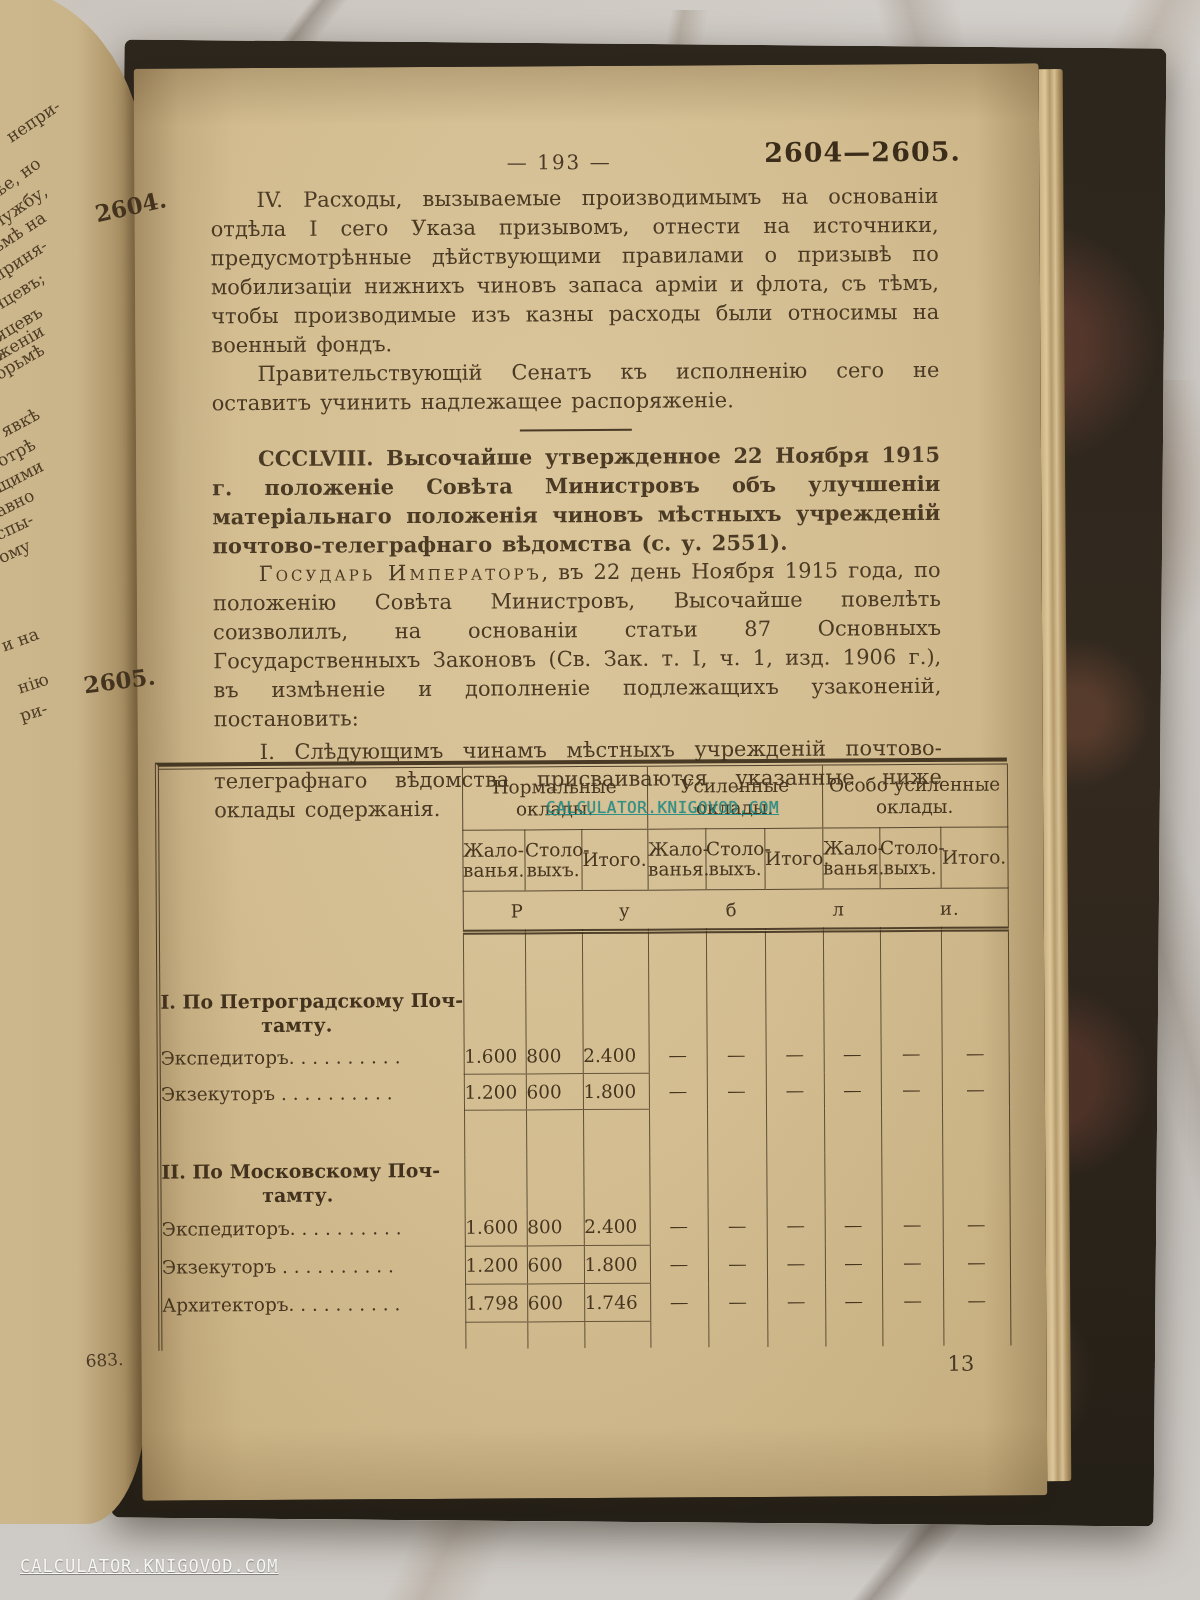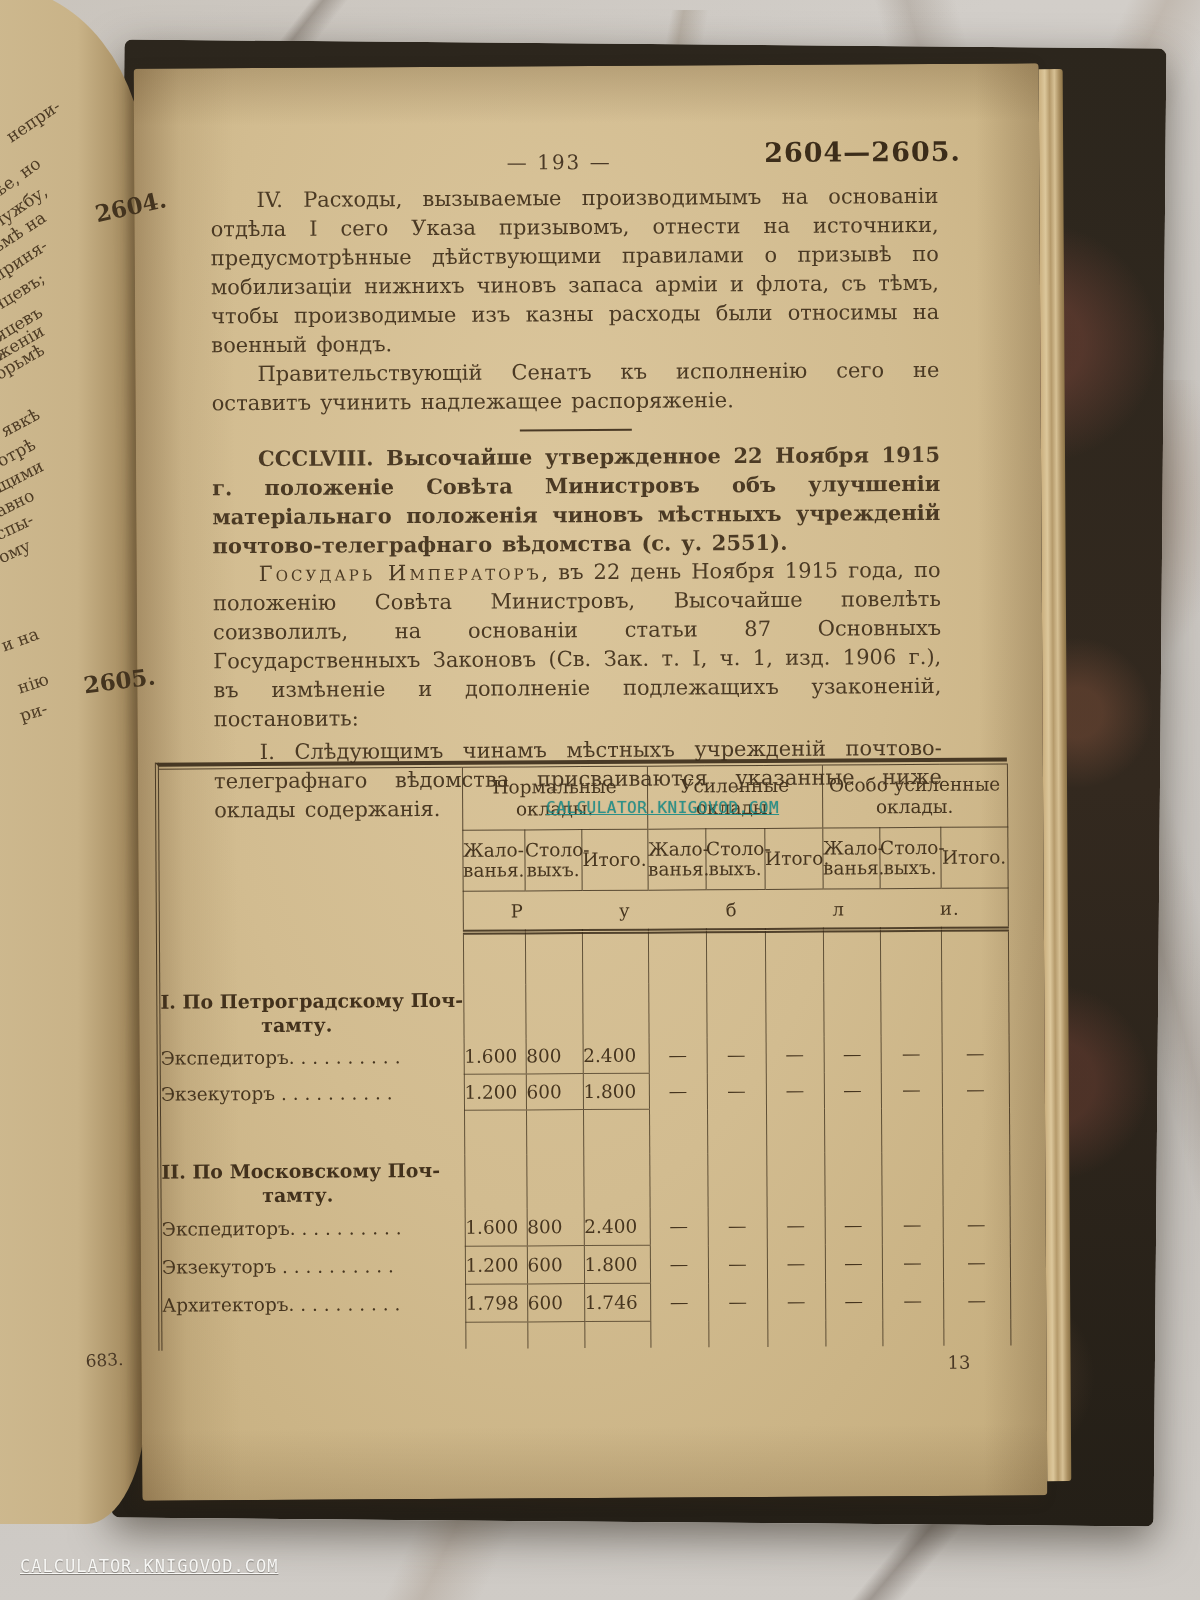--- a/index.html
+++ b/index.html
@@ -119,21 +119,21 @@
   td.rb{border-right:1.5px solid rgba(58,44,26,.8);}
   tr.val td{height:35px;}
   tr.val2 td{height:37px;}
   tr.sp1 td{height:50px;}
   tr.sp2 td{height:44px;}
   tr.tail td{height:26px;}
   tr.sect td{height:54px;}
   .sect-title{font-weight:bold;font-size:19px;text-align:center;line-height:24px;color:#42311c;padding-right:30px;}
 
   .foot-left{position:absolute;left:-56px;top:1281px;font-size:17px;color:#4a3926;transform:rotate(-3deg);}
-  .foot-right{position:absolute;left:806px;top:1288px;font-size:18px;color:#4a3926;}
+  .foot-right{position:absolute;left:806px;top:1288px;font-size:21px;color:#4a3926;}
 
   
   .wm{font-family:"DejaVu Sans Mono","Liberation Mono",monospace;position:absolute;white-space:nowrap;text-decoration:underline;}
   .wm-center{left:546px;top:798px;font-size:16px;letter-spacing:.5px;color:rgba(30,148,142,.8);
     text-shadow:0 0 1px rgba(10,90,88,.6);}
   .wm-bottom{left:20px;top:1556px;font-size:17px;letter-spacing:1px;color:rgba(252,252,250,.95);
     text-shadow:0 1px 1px rgba(60,55,50,.5);}
 </style>
 </head>
 <body>

